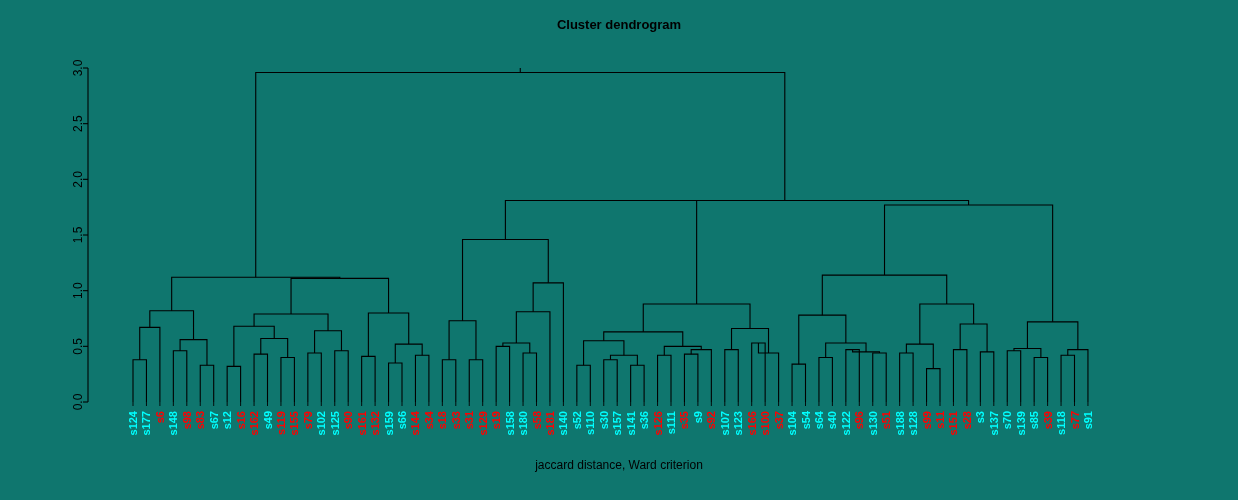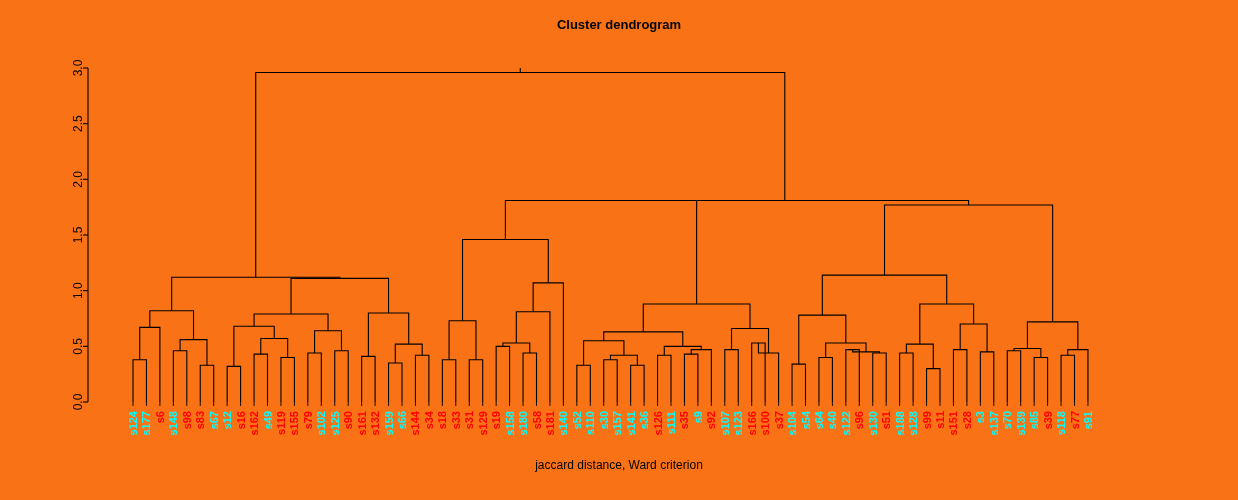--- a/index.html
+++ b/index.html
@@ -1,18 +1,18 @@
 <!DOCTYPE html>
 <html><head>
 <meta charset="utf-8">
 <style>
   html,body{margin:0;padding:0;background:#ffffff;}
   body{width:1238px;height:500px;overflow:hidden;
        font-family:"Liberation Sans", sans-serif;}
-  #root{position:relative;width:1238px;height:500px;background:#f97316;}
+  #root{position:relative;width:1238px;height:500px;background:#0f766e;}
   #title{position:absolute;left:0;top:17px;width:1238px;text-align:center;
          font-size:13px;font-weight:bold;color:#000;}
   #xlabel{position:absolute;left:0;top:458px;width:1238px;text-align:center;
           font-size:12px;color:#000;}
   #plot{position:absolute;left:0;top:0;width:1238px;height:500px;}
 </style>
 </head>
 <body>
 
 <div id="root">

